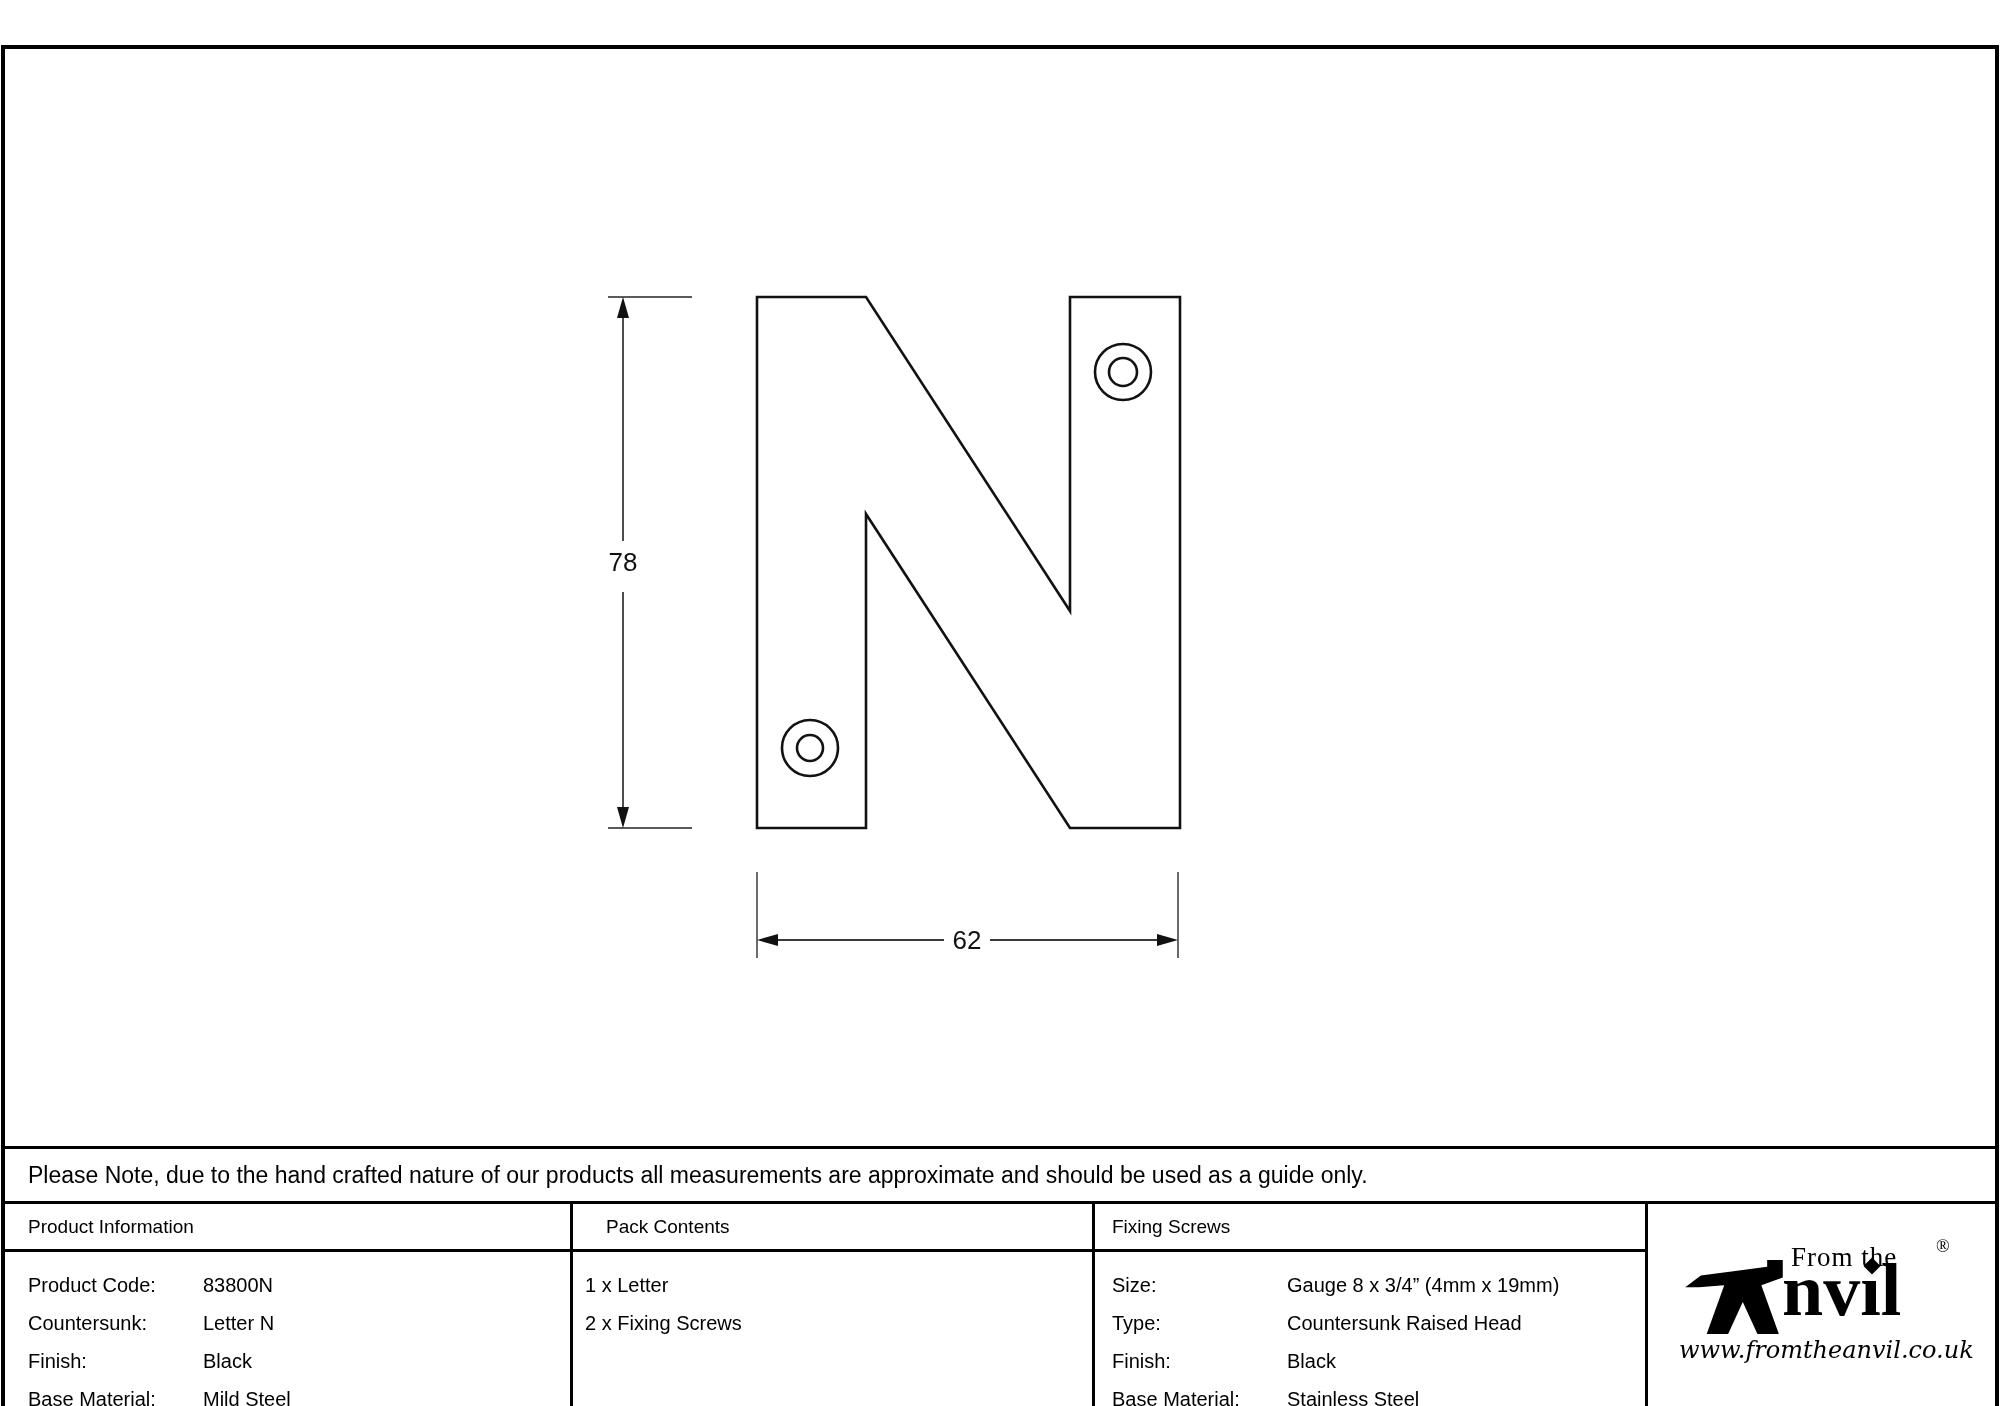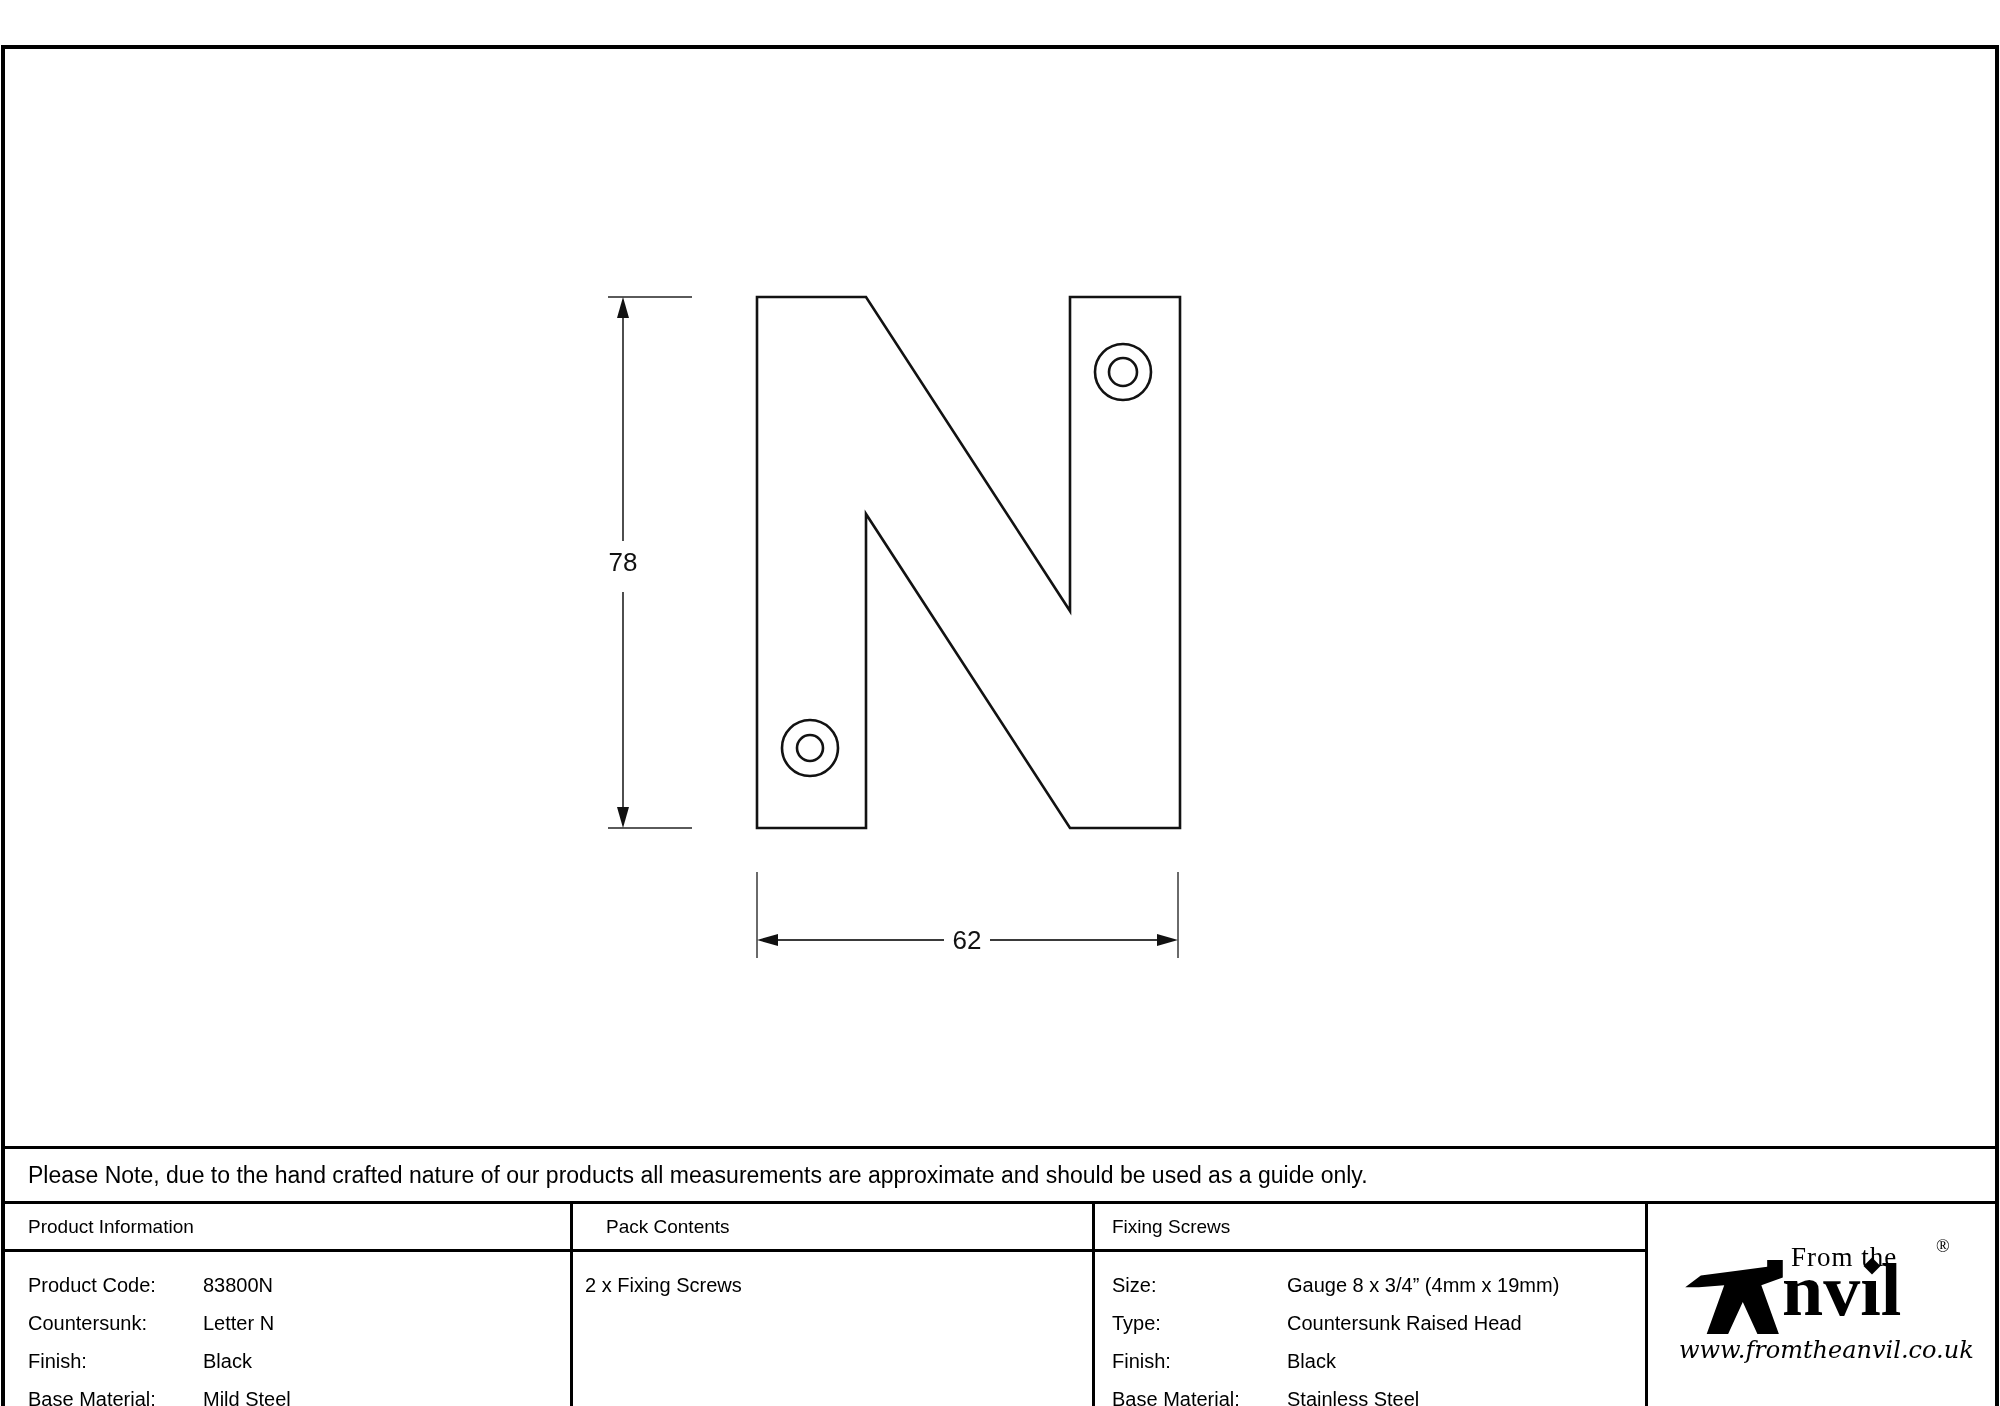--- a/index.html
+++ b/index.html
@@ -102,20 +102,21 @@
       <span class="k">Finish:</span>
       <span class="v">Black</span>
     </div>
     <div class="kv">
       <span class="k">Base Material:</span>
       <span class="v">Mild Steel</span>
     </div>
   </div>
 
   <div class="cell-body" style="left:585px; width:490px;">
+    <div class="list-line">1 x Letter</div>
     <div class="list-line">2 x Fixing Screws</div>
   </div>
 
   <div class="cell-body" style="left:1112px; width:525px;">
     <div class="kv">
       <span class="k">Size:</span>
       <span class="v">Gauge 8 x 3/4” (4mm x 19mm)</span>
     </div>
     <div class="kv">
       <span class="k">Type:</span>

